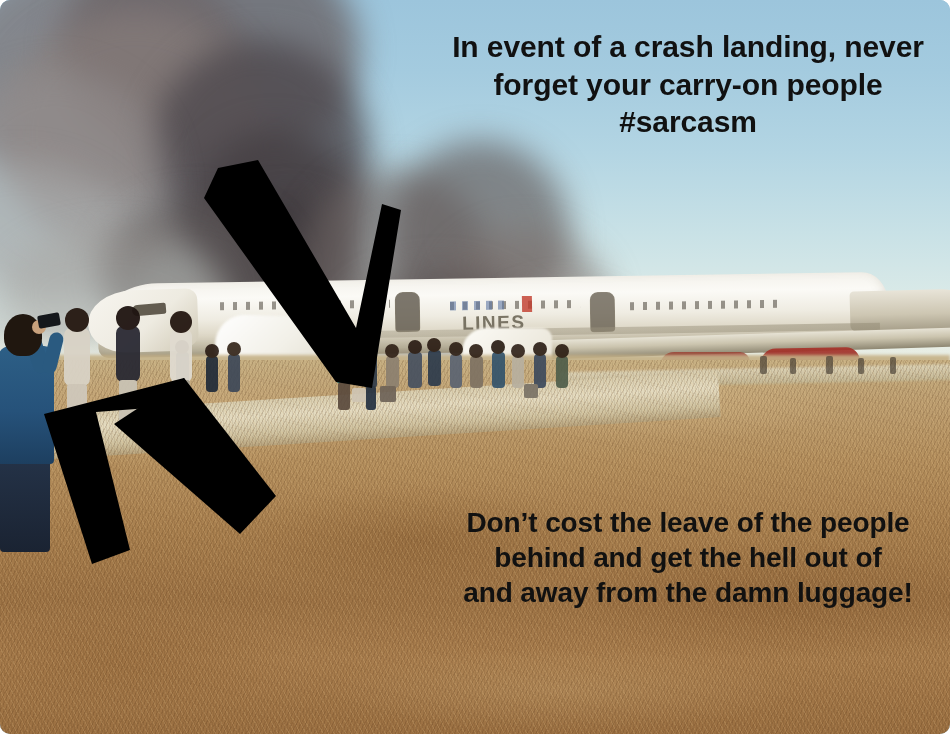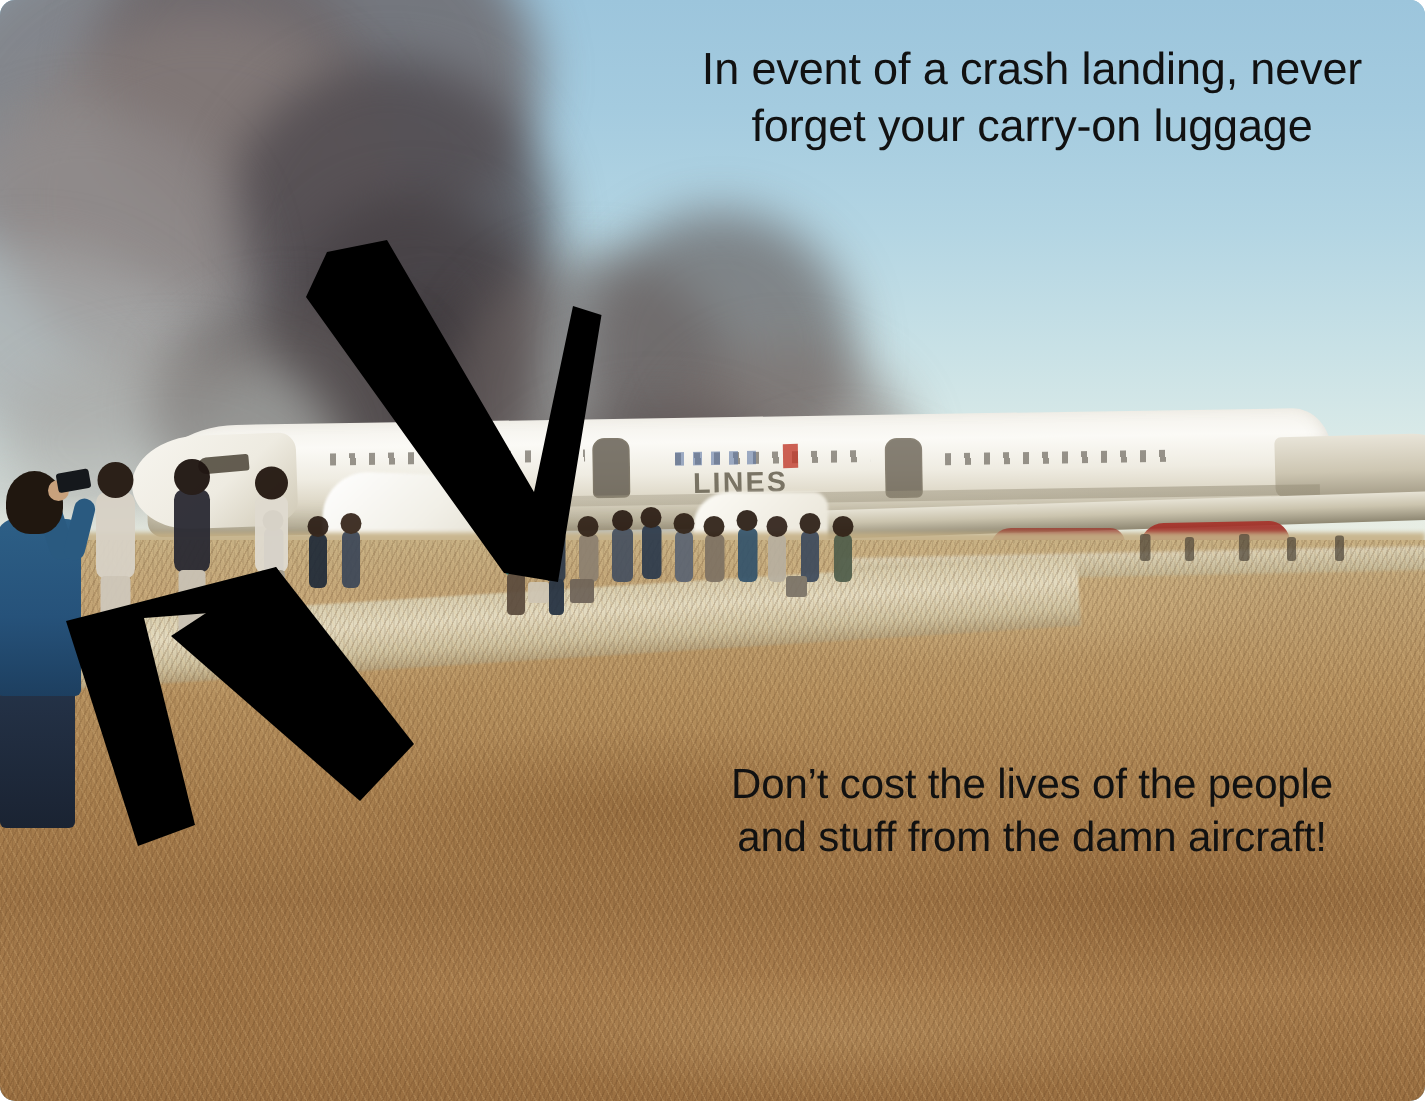--- a/index.html
+++ b/index.html
@@ -311,21 +311,21 @@
     position: absolute;
     left: 44px; top: 378px;
     width: 232px; height: 190px;
   }
 
   
   .caption {
     position: absolute;
     color: #111111;
     font-family: "Liberation Sans", sans-serif;
-    font-weight: normal;
+    font-weight: bold;
     text-align: center;
     line-height: 1.255;
     letter-spacing: -0.1px;
   }
   #caption-top {
     left: 436px; top: 28px;
     width: 504px;
     font-size: 30px;
   }
   #caption-bottom {
@@ -505,21 +505,23 @@
     <polygon fill="#000000" points="22,8 62,0 160,168 186,44 205,50 176,228 140,222 8,38"></polygon>
   </svg>
 
   <svg id="arrow-up-left" viewBox="0 0 232 190">
     <polygon fill="#000000" points="140,0 158,26 52,34 86,172 48,186 0,36"></polygon>
     <polygon fill="#000000" points="140,0 232,118 196,156 70,46"></polygon>
   </svg>
 
   <div id="caption-top" class="caption">
     <span class="ln">In event of a crash landing, never</span>
-    <span class="ln">forget your carry-on luggage</span>
+    <span class="ln">forget your carry-on people</span>
+    <span class="ln">#sarcasm</span>
   </div>
 
   <div id="caption-bottom" class="caption">
-    <span class="ln">Don’t cost the lives of the people</span>
-    <span class="ln">and stuff from the damn aircraft!</span>
+    <span class="ln">Don’t cost the leave of the people</span>
+    <span class="ln">behind and get the hell out of</span>
+    <span class="ln">and away from the damn luggage!</span>
   </div>
 
 </div>
 
 </body></html>

